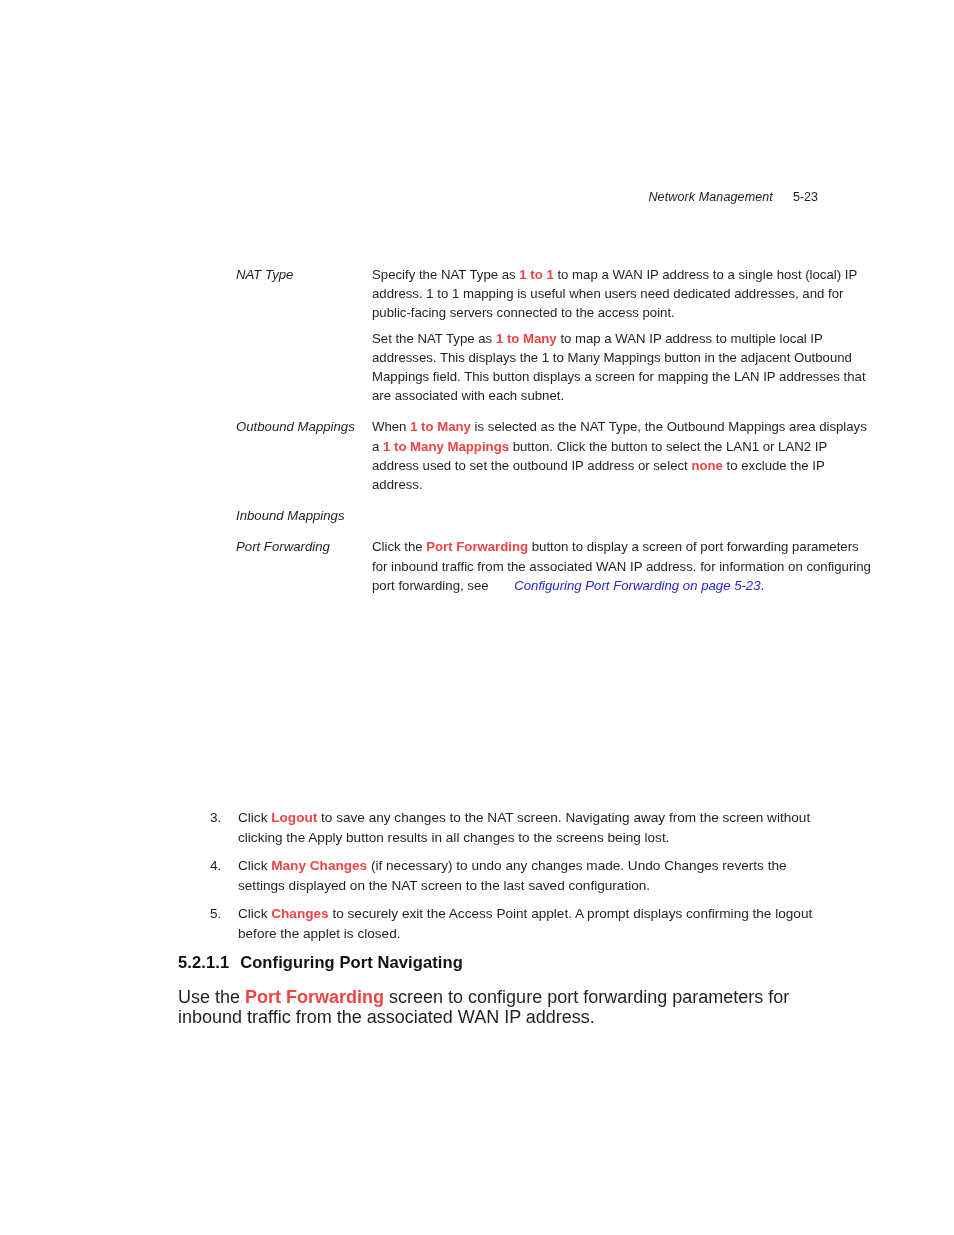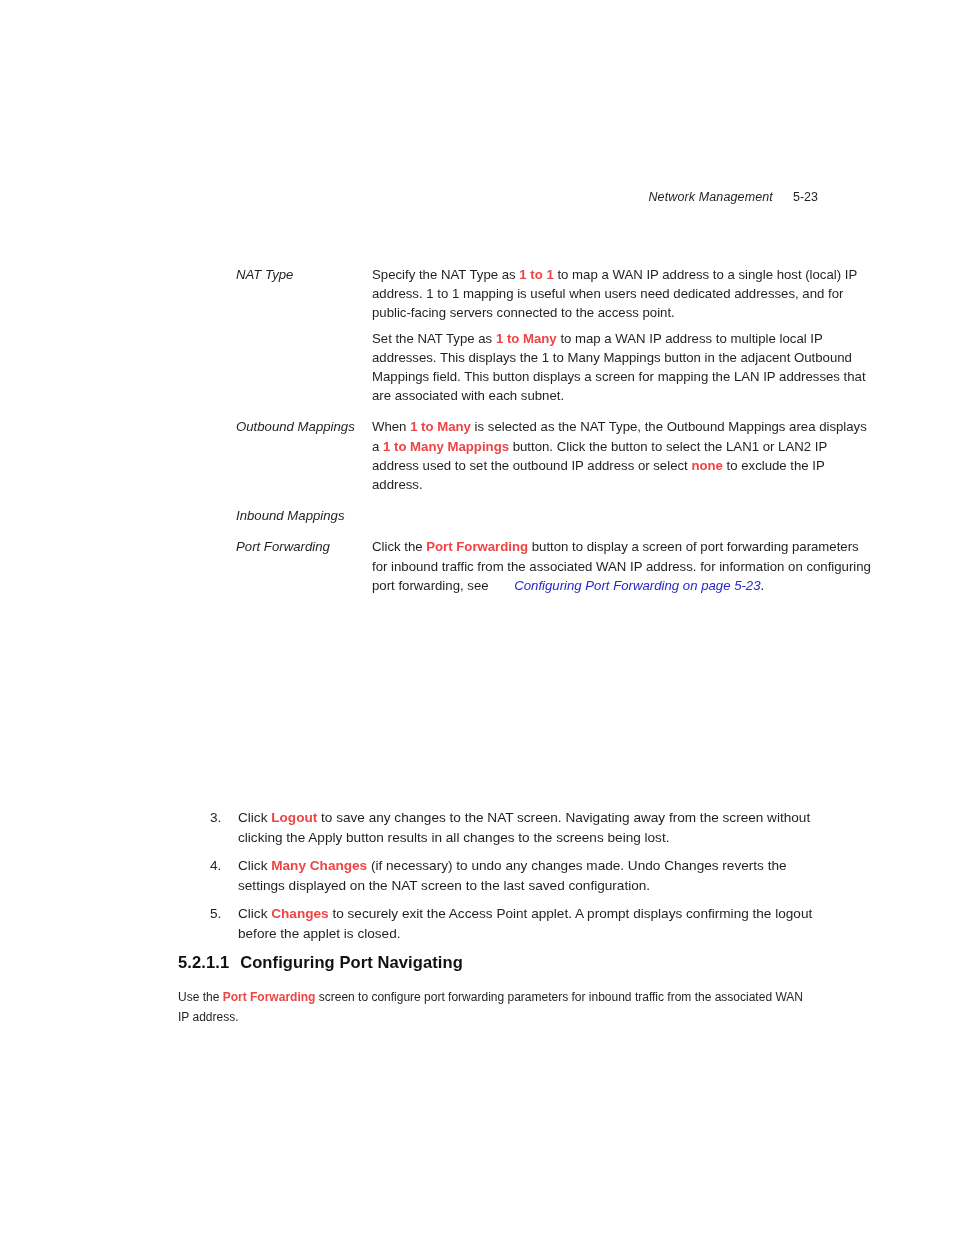--- a/index.html
+++ b/index.html
@@ -126,21 +126,21 @@
   .section-heading .sh-num {
     margin-right: 11px;
   }
 
   
   .closing {
     position: absolute;
     top: 987px;
     left: 178px;
     width: 638px;
-    font-size: 12px;
+    font-size: 18px;
     line-height: 20px;
     color: #231f20;
   }
 </style>
 </head>
 <body>
 
 <div class="page">
 
   <div class="running-header">

